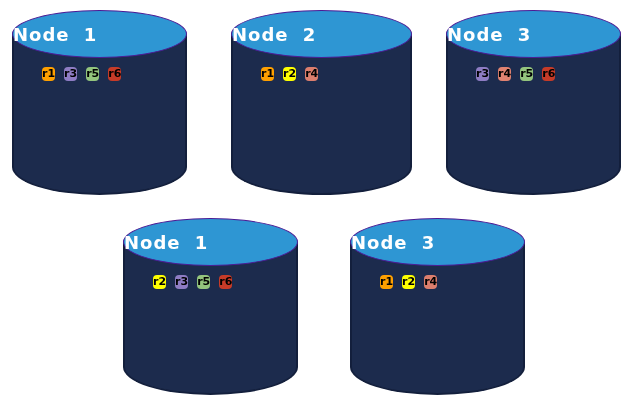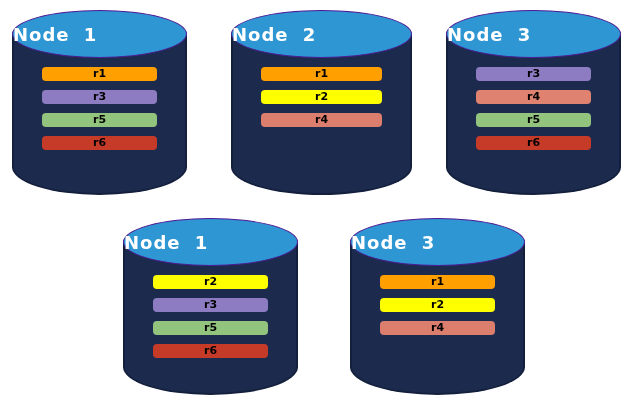--- a/index.html
+++ b/index.html
@@ -27,21 +27,21 @@
     border-radius:50%;
     display:flex;align-items:center;justify-content:flex-start;
     z-index:2;
   }
   .cyl-title{
     color:#ffffff;font-weight:bold;font-size:18px;
     letter-spacing:1px;word-spacing:7px;white-space:nowrap;
   }
   .bars{
     position:absolute;left:30px;right:30px;top:57px;
-    display:flex;flex-direction:column;gap:9px;z-index:3;
+    display:flex;flex-direction:row;gap:9px;z-index:3;
   }
   .bar{
     height:14px;border-radius:4px;
     display:flex;align-items:center;justify-content:center;
   }
   .bar span{
     color:#000000;font-weight:bold;font-size:11px;line-height:14px;
   }
 </style>
 </head>

